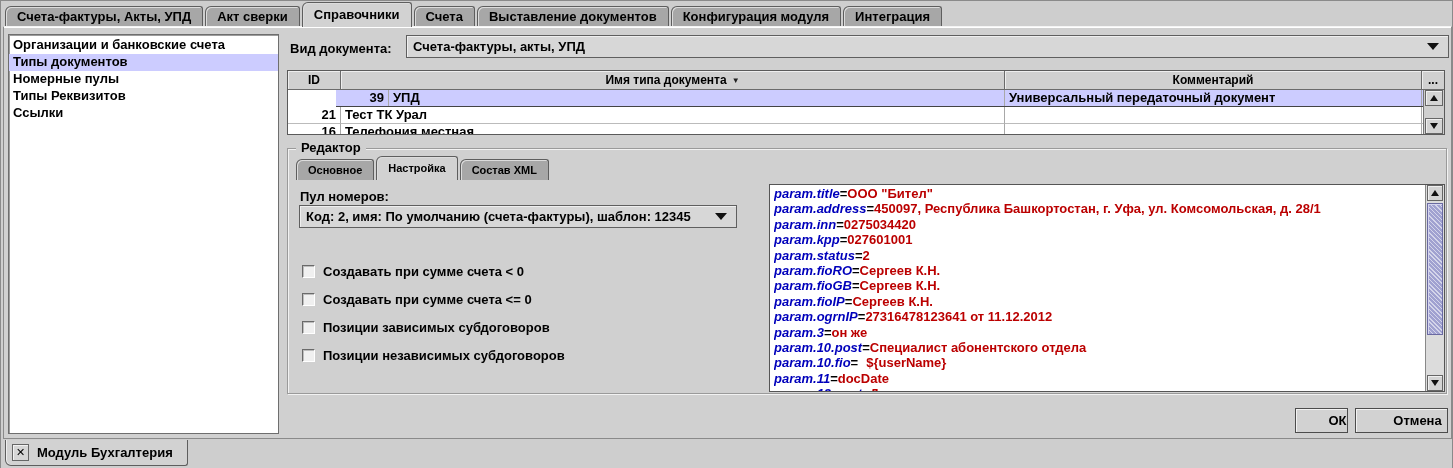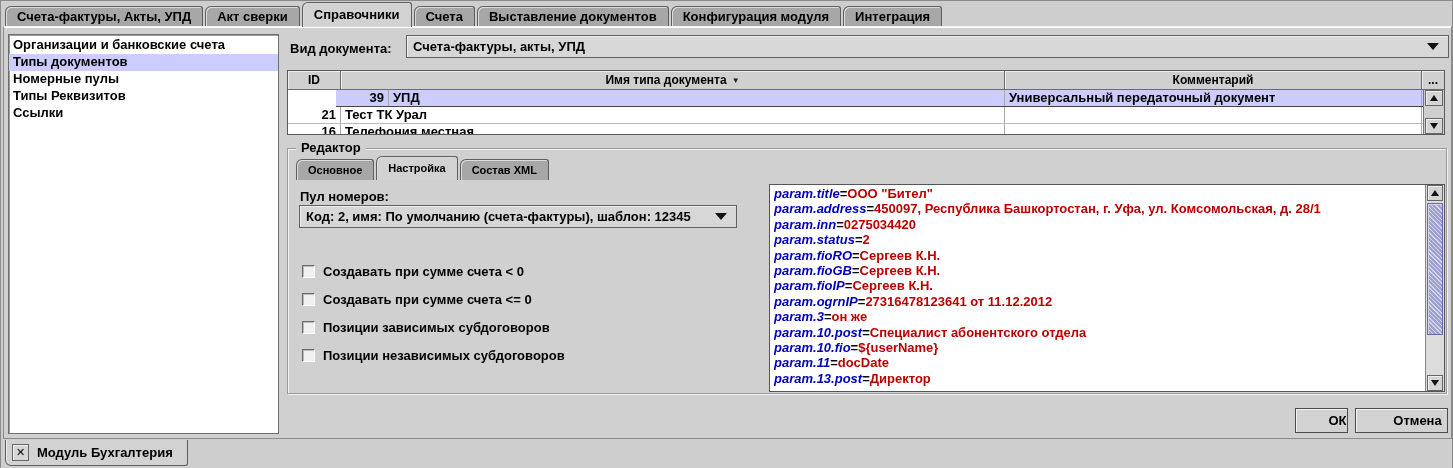--- a/index.html
+++ b/index.html
@@ -198,28 +198,29 @@
             <span class="cb-box"></span>
             <span class="cb-label">Позиции независимых субдоговоров</span>
           </div>
         </div>
 
       <div id="params-panel">
         <div id="params-lines">
             <div class="p-line"><span class="p-key" style="color: rgb(0, 0, 187); text-align: center;">param.title</span><span class="p-eq" style="color: rgb(0, 0, 0);">=</span><span class="p-val" style="color: rgb(187, 0, 0);">ООО "Бител"</span></div>
             <div class="p-line"><span class="p-key" style="color: rgb(0, 0, 187);">param.address</span><span class="p-eq" style="color: rgb(0, 0, 0);">=</span><span class="p-val" style="color: rgb(187, 0, 0);">450097, Республика Башкортостан, г. Уфа, ул. Комсомольская, д. 28/1</span></div>
             <div class="p-line"><span class="p-key" style="color: rgb(0, 0, 187);">param.inn</span><span class="p-eq" style="color: rgb(0, 0, 0);">=</span><span class="p-val" style="color: rgb(187, 0, 0);">0275034420</span></div>
+            <div class="p-line"><span class="p-key" style="color: rgb(0, 0, 187);">param.kpp</span><span class="p-eq" style="color: rgb(0, 0, 0);">=</span><span class="p-val" style="color: rgb(187, 0, 0);">027601001</span></div>
             <div class="p-line"><span class="p-key" style="color: rgb(0, 0, 187);">param.status</span><span class="p-eq" style="color: rgb(0, 0, 0);">=</span><span class="p-val" style="color: rgb(187, 0, 0);">2</span></div>
             <div class="p-line"><span class="p-key" style="color: rgb(0, 0, 187);">param.fioRO</span><span class="p-eq" style="color: rgb(0, 0, 0);">=</span><span class="p-val" style="color: rgb(187, 0, 0);">Сергеев К.Н.</span></div>
             <div class="p-line"><span class="p-key" style="color: rgb(0, 0, 187);">param.fioGB</span><span class="p-eq" style="color: rgb(0, 0, 0);">=</span><span class="p-val" style="color: rgb(187, 0, 0);">Сергеев К.Н.</span></div>
             <div class="p-line"><span class="p-key" style="color: rgb(0, 0, 187);">param.fioIP</span><span class="p-eq" style="color: rgb(0, 0, 0);">=</span><span class="p-val" style="color: rgb(187, 0, 0);">Сергеев К.Н.</span></div>
             <div class="p-line"><span class="p-key" style="color: rgb(0, 0, 187);">param.ogrnIP</span><span class="p-eq" style="color: rgb(0, 0, 0);">=</span><span class="p-val" style="color: rgb(187, 0, 0);">27316478123641 от 11.12.2012</span></div>
             <div class="p-line"><span class="p-key" style="color: rgb(0, 0, 187);">param.3</span><span class="p-eq" style="color: rgb(0, 0, 0);">=</span><span class="p-val" style="color: rgb(187, 0, 0);">он же</span></div>
             <div class="p-line"><span class="p-key" style="color: rgb(0, 0, 187);">param.10.post</span><span class="p-eq" style="color: rgb(0, 0, 0);">=</span><span class="p-val" style="color: rgb(187, 0, 0);">Специалист абонентского отдела</span></div>
-            <div class="p-line"><span class="p-key" style="color: rgb(0, 0, 187);">param.10.fio</span><span class="p-eq" style="color: rgb(0, 0, 0);">=</span><span class="p-val" style="color: rgb(187, 0, 0);">${userName}</span></div>
+            <div class="p-line"><span class="p-key" style="color: rgb(0, 0, 187);">param.10.fio</span><span class="p-eq" style="color: rgb(0, 0, 0);">=</span><span class="p-val" style="color: rgb(187, 0, 0); margin-left: 8px;">${userName}</span></div>
             <div class="p-line"><span class="p-key" style="color: rgb(0, 0, 187);">param.11</span><span class="p-eq" style="color: rgb(0, 0, 0);">=</span><span class="p-val" style="color: rgb(187, 0, 0);">docDate</span></div>
             <div class="p-line"><span class="p-key" style="color: rgb(0, 0, 187);">param.13.post</span><span class="p-eq" style="color: rgb(0, 0, 0);">=</span><span class="p-val" style="color: rgb(187, 0, 0);">Директор</span></div>
           </div>
         <div id="params-scroll">
           <div class="sbtn" style="top:0">
               <span class="tri-up"></span>
             </div>
           <div class="thumb"></div>
           <div class="sbtn" style="bottom:0">
               <span class="tri-dn"></span>

